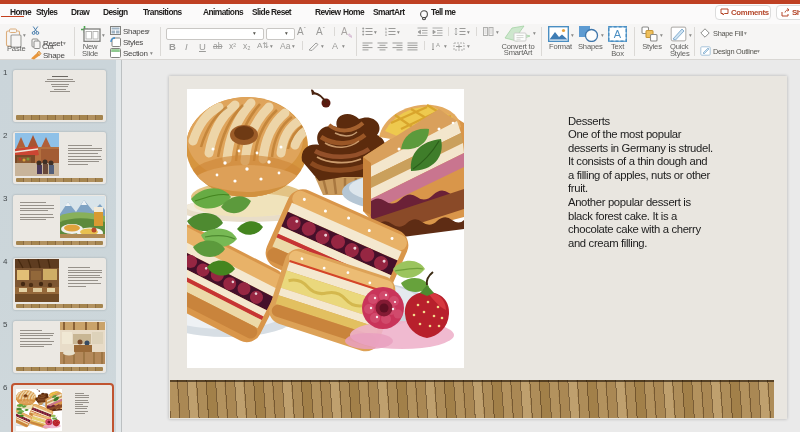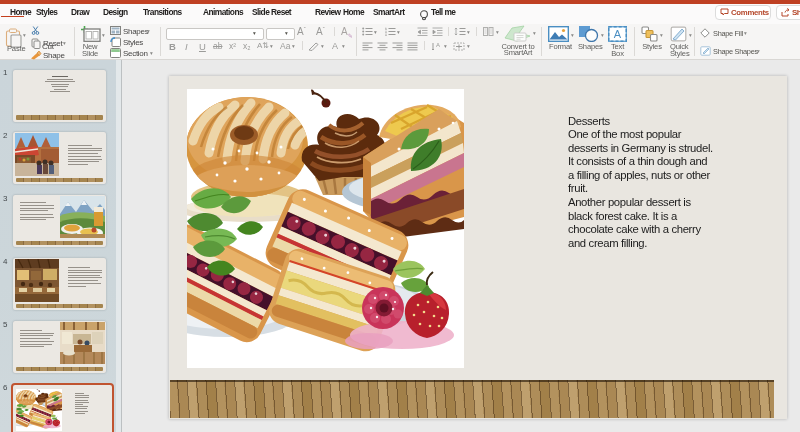--- a/index.html
+++ b/index.html
@@ -257,21 +257,21 @@
 
   <svg class="abs" style="left:700px;top:3.5px;" width="10" height="10" viewBox="0 0 10 10">
       <path d="M5 .8 L9.2 5 L5 9.2 L.8 5 Z" fill="#fff" stroke="#8c8c8a"></path>
     </svg>
   <span class="rlbl" style="left:713px;top:4.5px;color:#55544f;font-size:7.4px;">Shape Fill</span>
   <span class="car" style="left:744px;top:5.5px;">▾</span>
   <svg class="abs" style="left:700px;top:22px;" width="11" height="10" viewBox="0 0 11 10">
       <rect x=".8" y=".8" width="9.4" height="8.4" rx="1" fill="#fff" stroke="#a9c4da"></rect>
       <path d="M3 7 L8 2 L9 3 L4 8 Z" fill="#cfe3f2" stroke="#7aa8cc" stroke-width=".7"></path>
     </svg>
-  <span class="rlbl" style="left:713px;top:22.5px;color:#55544f;font-size:7.4px;">Shape Shapes</span>
+  <span class="rlbl" style="left:713px;top:22.5px;color:#55544f;font-size:7.4px;">Design Outline</span>
   <span class="car" style="left:757px;top:23.5px;">▾</span>
 </div>
 <div class="abs" id="panel">
   <div class="scroll"></div>
   <span class="tnum" style="top:8px;">1</span>
   <div class="thumb" style="top:9.5px;">
     <div style="position:absolute;left:31px;top:6px;width:32px;">
       <div class="tl" style="left:8px;top:0;width:16px;background:#6a6661;"></div>
       <div class="tl" style="left:3px;top:3px;width:26px;"></div>
       <div class="tl" style="left:1px;top:5.5px;width:30px;"></div>

